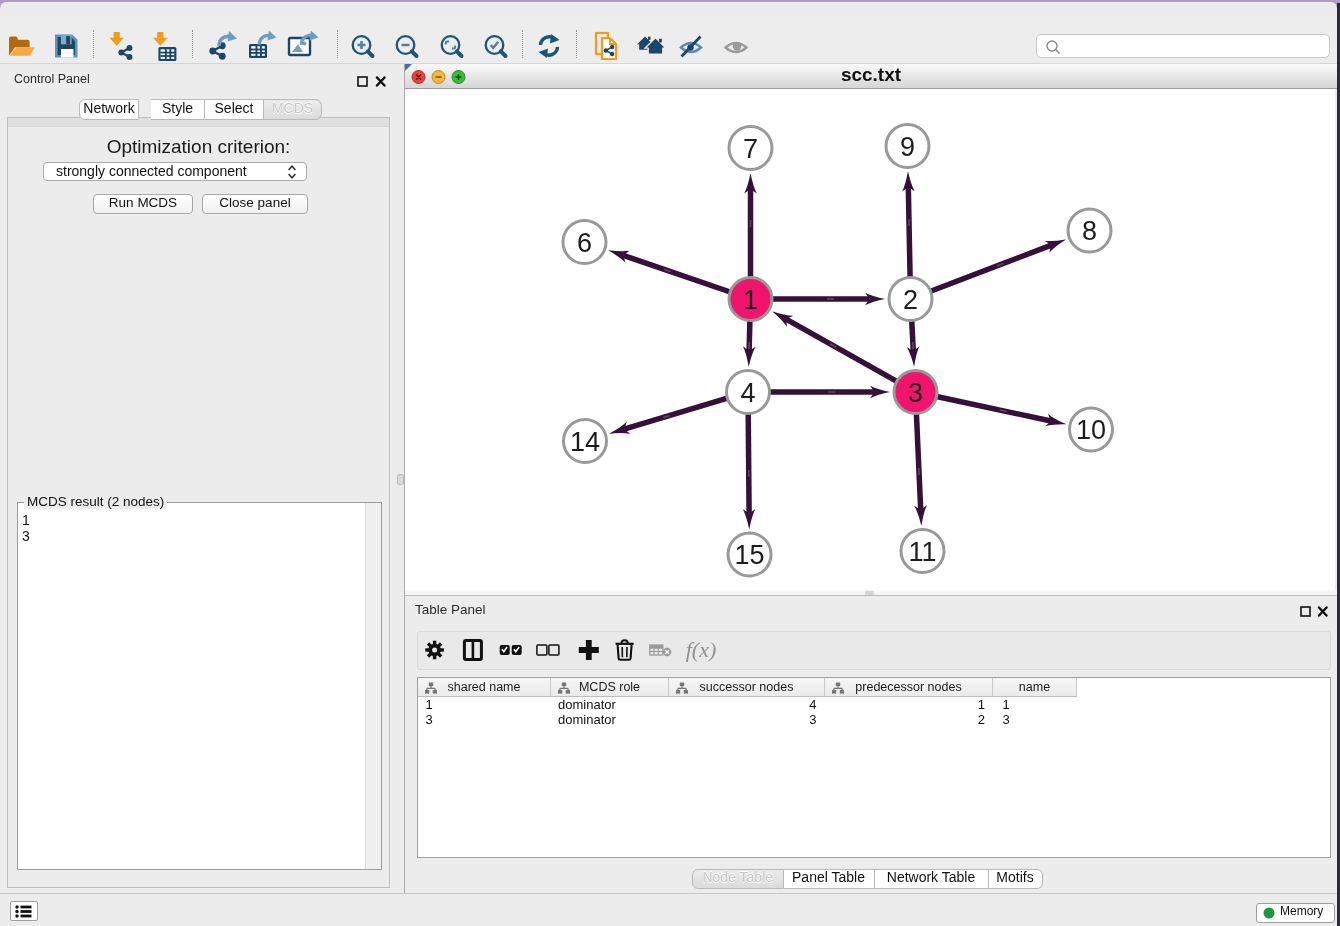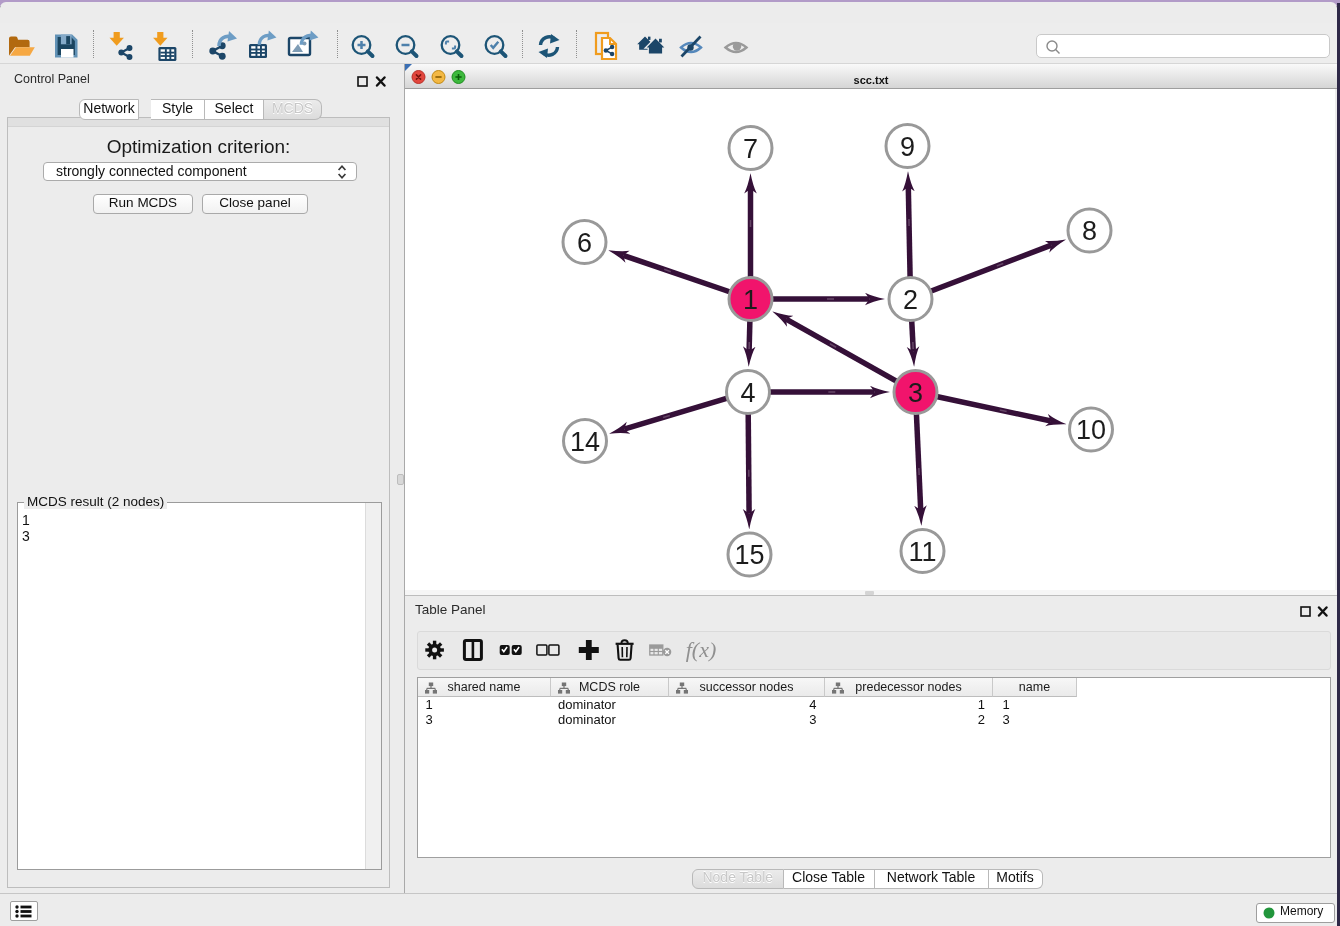--- a/index.html
+++ b/index.html
@@ -15,34 +15,34 @@
   .tsep { position:absolute; top:7px; height:28px; width:0; border-left:1px dotted #909090; }
   #searchbox { left:1036px; top:11px; width:294px; height:24px; background:#ffffff; border:1px solid #c9c9c9; border-radius:5px; }
   
   #cpanel { left:0; top:62px; width:392px; height:829px; background:#ececec; }
   #cp-title { left:14px; top:8px; font-size:12.5px; color:#2b2b2b; }
   #cp-box { left:7px; top:53px; width:383px; height:771px; border:1px solid #bdbdbd; background:#ececec; }
   #cp-strip { left:8px; top:54px; width:381px; height:9px; background:#e0e0e0; border-bottom:1px solid #d4d4d4; }
   .tab { position:absolute; top:35px; height:21px; background:#ffffff; border:1px solid #b9b9b9; border-left:none; font-size:14px; color:#111; text-align:center; line-height:16.5px; }
   .tabsel { background:linear-gradient(#ebebeb,#dcdcdc); color:#c8c8c8; text-shadow:0 1px 0 #ffffff, 0 -1px 0 #ffffff; }
   #optlabel { left:0; top:72px; width:397px; text-align:center; font-size:19px; color:#1a1a1a; }
-  #combo { left:43px; top:98px; width:314px; height:19px; background:#ffffff; border:1px solid #ababab; border-radius:4px; font-size:14px; color:#111; line-height:17px; padding-left:12px; }
+  #combo { left:43px; top:98px; width:264px; height:19px; background:#ffffff; border:1px solid #ababab; border-radius:4px; font-size:14px; color:#111; line-height:17px; padding-left:12px; }
   .btn { position:absolute; top:130px; height:19.5px; background:linear-gradient(#ffffff,#f1f1f1); border:1px solid #a9a9a9; border-radius:4px; font-size:13.5px; color:#111; text-align:center; line-height:16px; }
   #fieldset { left:17px; top:438px; width:365px; height:368px; border:1px solid #9b9b9b; background:#ffffff; }
   #fieldlegend { left:24px; top:430px; background:#ececec; padding:0 3px; font-size:13.5px; color:#111; }
   #fieldtext { left:22px; top:449px; font-size:14px; color:#111; line-height:15.5px; }
   #fieldscroll { left:365px; top:439px; width:16px; height:366px; background:#f0f0f0; border-left:1px solid #dcdcdc; }
   
   #divline { left:404px; top:62px; width:1px; height:829px; background:#a9a9a9; }
   #divgrip { left:397px; top:472px; width:7px; height:11px; background:#d8d8d8; border:1px solid #bdbdbd; border-radius:2px; }
   
   #netwin { left:405px; top:62px; width:932px; height:531px; }
   #netcanvas { left:0; top:25px; width:930px; height:501px; background:#ffffff; }
   #nettitle { left:0; top:0; width:932px; height:25px; background:linear-gradient(#f9f9f9,#d5d5d5); border-bottom:1px solid #9e9e9e; }
-  #nettitletext { left:0; top:10px; width:932px; text-align:center; font-size:11px; font-weight:bold; color:#111; }
+  #nettitletext { left:0; top:0; width:932px; text-align:center; font-size:19px; font-weight:bold; color:#111; }
   #netbottom { left:0; top:526px; width:932px; height:5px; background:#f6f6f6; }
   #netgrip { left:460px; top:526.5px; width:9px; height:4px; background:#d4d4d4; border-radius:1px; }
   
   #tpanel { left:405px; top:593px; width:932px; height:298px; background:#ececec; border-top:1px solid #bdbdbd; }
   #tp-title { left:10px; top:6px; font-size:13.5px; color:#2b2b2b; }
   #tp-toolbar { left:12px; top:35px; width:914px; height:39px; background:#e9e9e9; border:1px solid #dadada; border-radius:3px; }
   #ttable { left:12px; top:81px; width:914px; height:181px; background:#ffffff; border:1px solid #9f9f9f; }
   .hcell { position:absolute; top:0; height:19px; background:linear-gradient(#f7f7f7,#eaeaea); border-right:1px solid #c9c9c9; border-bottom:1px solid #bdbdbd; font-size:12.5px; color:#1a1a1a; text-align:center; line-height:19px; }
   .tcell { position:absolute; font-size:13px; color:#111; }
   .btab { position:absolute; top:273px; height:20px; background:#ffffff; border:1px solid #b9b9b9; border-left:none; font-size:14px; color:#111; text-align:center; line-height:14.5px; }
@@ -411,21 +411,21 @@
         <div class="tcell" style="left:251px;top:18.5px;width:147.5px;text-align:right;">4</div>
         <div class="tcell" style="left:407px;top:18.5px;width:160px;text-align:right;">1</div>
         <div class="tcell" style="left:584.5px;top:18.5px;">1</div>
         <div class="tcell" style="left:7.5px;top:34px;">3</div>
         <div class="tcell" style="left:140px;top:34px;">dominator</div>
         <div class="tcell" style="left:251px;top:34px;width:147.5px;text-align:right;">3</div>
         <div class="tcell" style="left:407px;top:34px;width:160px;text-align:right;">2</div>
         <div class="tcell" style="left:584.5px;top:34px;">3</div>
       </div>
     <div class="btab tabsel" style="left:287px;width:91.5px;border-left:1px solid #b9b9b9;border-radius:6px 0 0 6px;">Node Table</div>
-    <div class="btab" style="left:378.5px;width:91px;">Close Table</div>
+    <div class="btab" style="left:378.5px;width:91px;">Panel Table</div>
     <div class="btab" style="left:469.5px;width:114px;">Network Table</div>
     <div class="btab" style="left:583.5px;width:54px;border-radius:0 6px 6px 0;">Motifs</div>
   </div>
 
   <div id="statusbar" class="abs">
     <div id="listbtn" class="abs">
       <svg width="26" height="18">
         <circle cx="6" cy="5" r="1.7" fill="#111"></circle>
           <rect x="9.5" y="3.6" width="11" height="2.8" fill="#111"></rect>
         <circle cx="6" cy="9.5" r="1.7" fill="#111"></circle>

